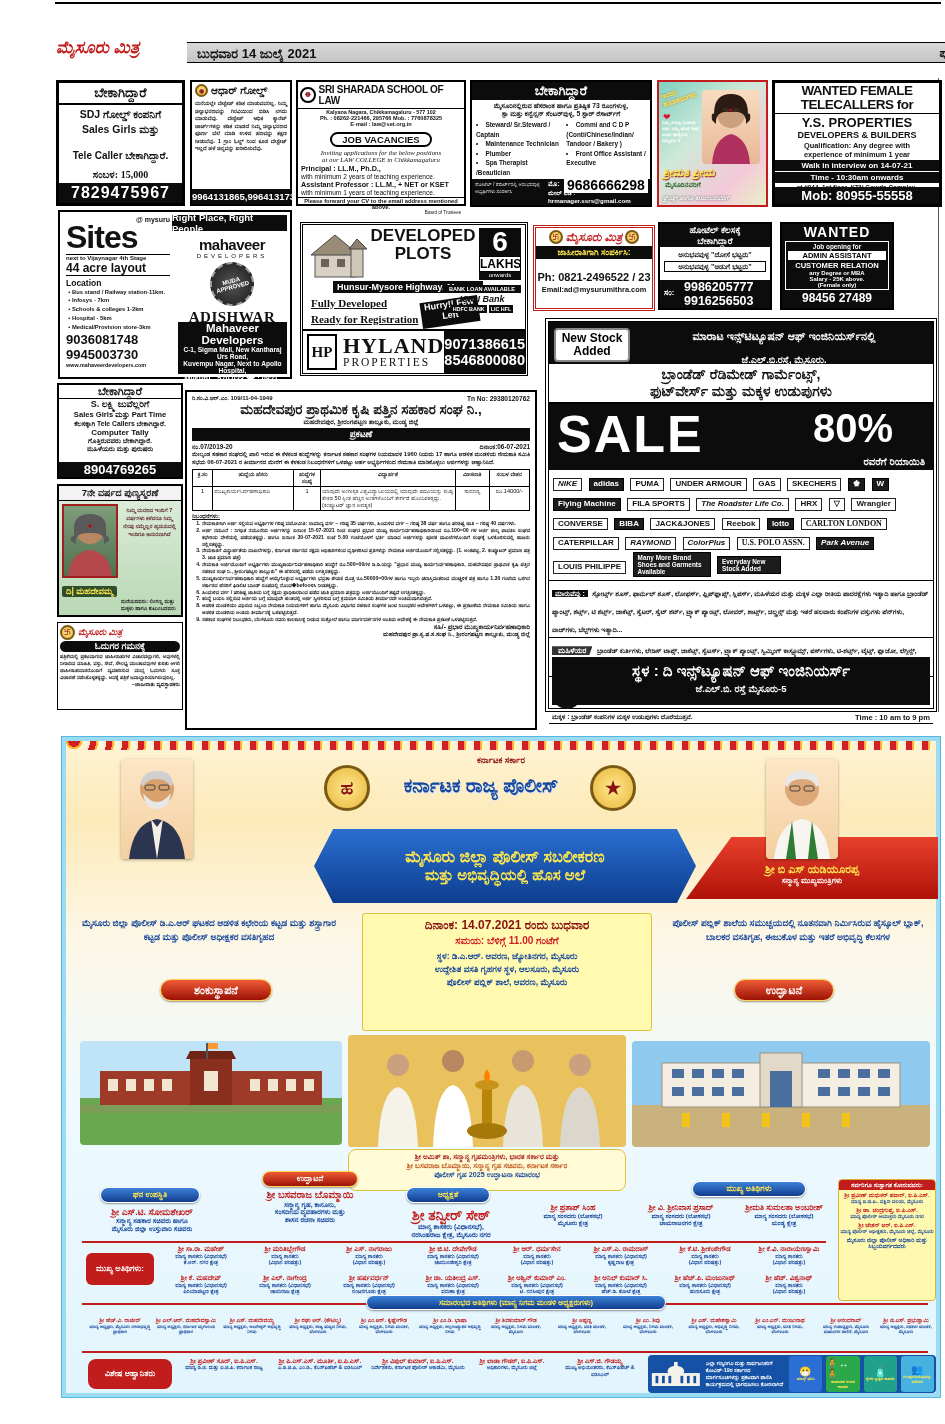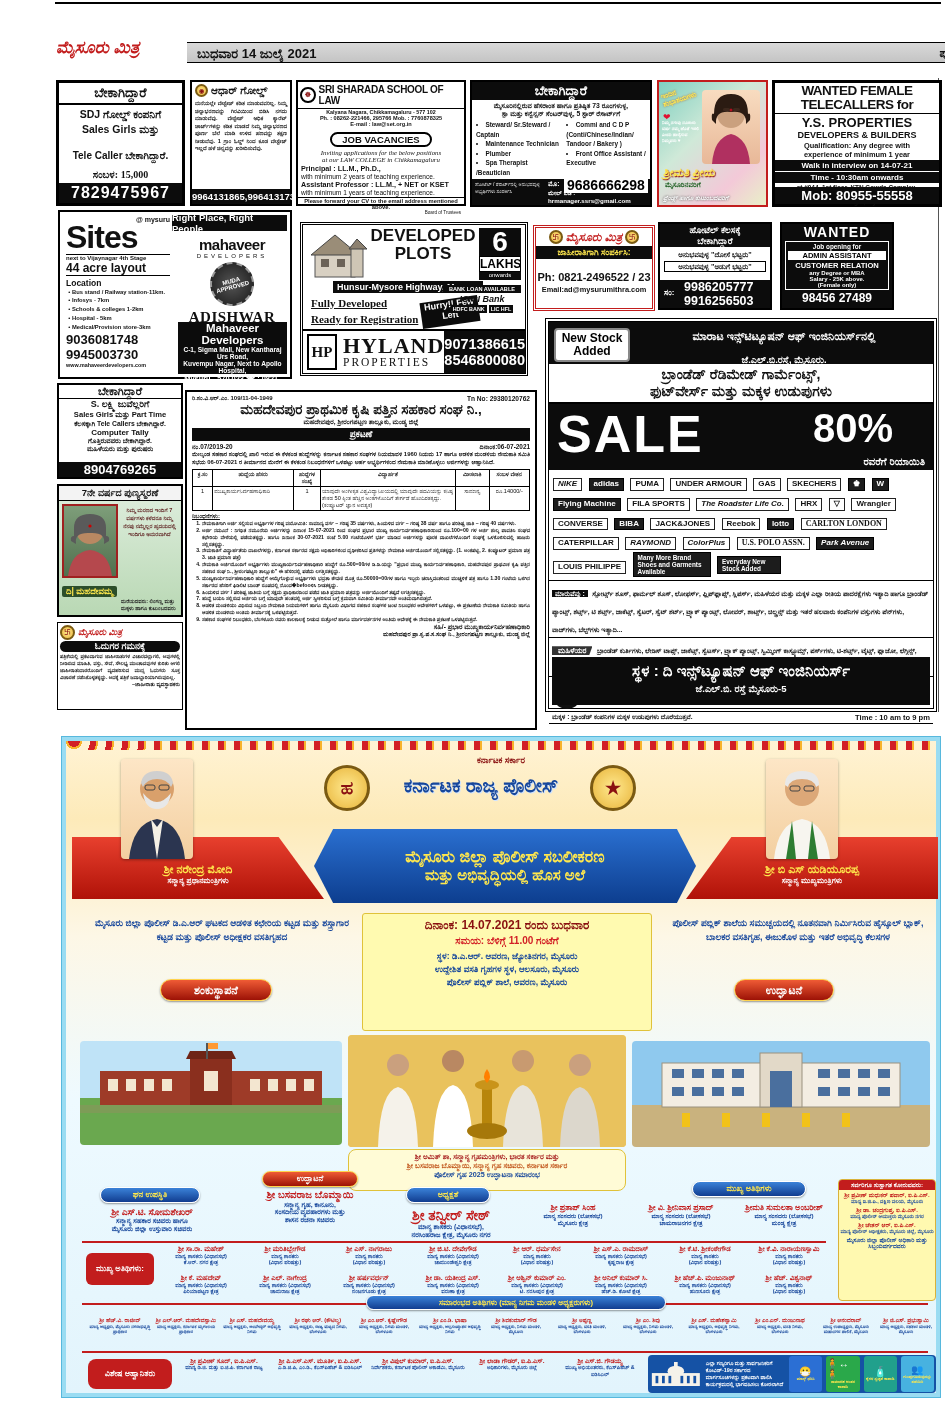--- a/index.html
+++ b/index.html
@@ -413,24 +413,20 @@
   </div>
 
   <div class="ab" style="left:62px;top:737px;width:878px;height:660px;border:4px solid #9adcf2;outline:1px solid #57b8dd;background:linear-gradient(180deg,#fff3d4 0%,#fdeab9 12%,#fdf7e6 30%,#eefaff 55%,#e2f4fc 100%)">
     <div class="ab" style="left:0;right:0;top:0;height:9px;background:repeating-radial-gradient(circle at 8px 0,#d21f26 0 6px,#f7b32b 6px 8px,transparent 8px 16px)"></div>
 
     <div class="ab c b" style="left:300px;top:14px;width:270px;font-size:8.5px;color:#8a1111">ಕರ್ನಾಟಕ ಸರ್ಕಾರ</div>
     <div class="seal" style="position:absolute;left:258px;top:24px;width:46px;height:46px;font-size:18px;border-width:3px">ಹ</div>
     <div class="seal" style="position:absolute;left:524px;top:24px;width:46px;height:46px;font-size:18px;border-width:3px">★</div>
     <div class="ab c b" style="left:300px;top:34px;width:230px;font-size:19px;color:#16469b;text-shadow:1px 1px 0 #cfe3ff">ಕರ್ನಾಟಕ ರಾಜ್ಯ ಪೊಲೀಸ್</div>
 
-    <div class="ab" style="left:6px;top:96px;width:252px;height:62px;background:linear-gradient(#e8402e,#b01208);clip-path:polygon(0 0,82% 0,100% 100%,0 100%)">
-      <div class="c b" style="font-size:11px;color:#ffe84d;margin-top:26px">ಶ್ರೀ ನರೇಂದ್ರ ಮೋದಿ</div>
-      <div class="c b" style="font-size:7.5px;color:#fff">ಸನ್ಮಾನ್ಯ ಪ್ರಧಾನಮಂತ್ರಿಗಳು</div>
-    </div>
     <div class="ab" style="left:55px;top:18px;width:72px;height:100px;border-radius:4px;background:linear-gradient(#fde6c6,#f3cfa0);overflow:hidden;box-shadow:0 1px 3px rgba(0,0,0,.35)">
       <svg width="72" height="100" viewBox="0 0 72 100">
           <circle cx="36" cy="30" r="17" fill="#d9a06b"></circle>
           <path d="M20 24 q2 -12 16 -12 q14 0 16 12 l-2 4 q-4 -8 -14 -8 q-10 0 -14 8z" fill="#cfcfcf"></path>
           <path d="M22 34 q14 18 28 0 q-2 16 -14 16 q-12 0 -14 -16z" fill="#e8e8e8"></path>
           <rect x="24" y="26" width="10" height="5" rx="2" fill="none" stroke="#444"></rect>
           <rect x="38" y="26" width="10" height="5" rx="2" fill="none" stroke="#444"></rect>
           <path d="M8 100 q4 -36 28 -40 q24 4 28 40z" fill="#2b3550"></path>
           <path d="M30 60 l6 8 l6 -8 l-6 40z" fill="#f5f0e6"></path>
         </svg>
@@ -448,21 +444,21 @@
           <path d="M8 100 q4 -36 28 -40 q24 4 28 40z" fill="#f7f5ef"></path>
           <path d="M26 62 l-6 38 h10z" fill="#2e7d32"></path>
           <path d="M46 62 l6 38 h-10z" fill="#2e7d32"></path>
         </svg>
     </div>
     <div class="ab" style="left:248px;top:88px;width:382px;height:74px;background:linear-gradient(#2a6fd0,#0d3e8f);clip-path:polygon(5% 0,95% 0,100% 50%,95% 100%,5% 100%,0 50%);display:flex;flex-direction:column;align-items:center;justify-content:center">
       <div class="b" style="font-size:16px;color:#ffe84d">ಮೈಸೂರು ಜಿಲ್ಲಾ ಪೊಲೀಸ್ ಸಬಲೀಕರಣ</div>
       <div class="b" style="font-size:15px;color:#ffe84d">ಮತ್ತು ಅಭಿವೃದ್ಧಿಯಲ್ಲಿ ಹೊಸ ಅಲೆ</div>
     </div>
 
-    <div class="ab c pd" style="left:22px;top:176px;width:268px;font-size:9px;line-height:1.5">ಮೈಸೂರು ಜಿಲ್ಲಾ ಪೊಲೀಸ್ ಡಿ.ಎ.ಆರ್ ಘಟಕದ ಆಡಳಿತ ಕಛೇರಿಯ ಕಟ್ಟಡ ಮತ್ತು ಶಸ್ತ್ರಾಗಾರ ಕಟ್ಟಡ ಮತ್ತು ಪೊಲೀಸ್ ಅಧೀಕ್ಷಕರ ವಸತಿಗೃಹದ</div>
+    <div class="ab c pd" style="left:9px;top:176px;width:268px;font-size:9px;line-height:1.5">ಮೈಸೂರು ಜಿಲ್ಲಾ ಪೊಲೀಸ್ ಡಿ.ಎ.ಆರ್ ಘಟಕದ ಆಡಳಿತ ಕಛೇರಿಯ ಕಟ್ಟಡ ಮತ್ತು ಶಸ್ತ್ರಾಗಾರ ಕಟ್ಟಡ ಮತ್ತು ಪೊಲೀಸ್ ಅಧೀಕ್ಷಕರ ವಸತಿಗೃಹದ</div>
     <div class="pill redpill ab" style="left:94px;top:238px;width:112px;height:22px;font-size:11px">ಶಂಕುಸ್ಥಾಪನೆ</div>
     <div class="ab" style="left:296px;top:172px;width:290px;height:118px;background:#fffab0;border:1px solid #e0c23a;border-radius:3px;text-align:center">
       <div class="b" style="font-size:12px;color:#8a1111;margin-top:4px">ದಿನಾಂಕ: 14.07.2021 ರಂದು ಬುಧವಾರ</div>
       <div class="b" style="font-size:10px;color:#d21f26;margin-top:3px">ಸಮಯ: ಬೆಳಿಗ್ಗೆ 11.00 ಗಂಟೆಗೆ</div>
       <div class="b" style="font-size:8.6px;color:#16469b;margin-top:4px">ಸ್ಥಳ: ಡಿ.ಎ.ಆರ್. ಆವರಣ, ಜ್ಯೋತಿನಗರ, ಮೈಸೂರು</div>
       <div class="b" style="font-size:8.6px;color:#16469b;margin-top:2px">ಉದ್ದೇಶಿತ ವಸತಿ ಗೃಹಗಳ ಸ್ಥಳ, ಆಲಸೂರು, ಮೈಸೂರು</div>
       <div class="b" style="font-size:8.6px;color:#16469b;margin-top:2px">ಪೊಲೀಸ್ ಪಬ್ಲಿಕ್ ಶಾಲೆ, ಆವರಣ, ಮೈಸೂರು</div>
     </div>
     <div class="ab c pd" style="left:598px;top:176px;width:268px;font-size:9px;line-height:1.5">ಪೊಲೀಸ್ ಪಬ್ಲಿಕ್ ಶಾಲೆಯ ಸಮುಚ್ಚಯದಲ್ಲಿ ನೂತನವಾಗಿ ನಿರ್ಮಿಸಿರುವ ಹೈಸ್ಕೂಲ್ ಬ್ಲಾಕ್, ಬಾಲಕರ ವಸತಿಗೃಹ, ಈಜುಕೊಳ ಮತ್ತು ಇತರೆ ಅಭಿವೃದ್ಧಿ ಕೆಲಸಗಳ</div>
     <div class="pill redpill ab" style="left:668px;top:238px;width:100px;height:22px;font-size:11px">ಉದ್ಘಾಟನೆ</div>

